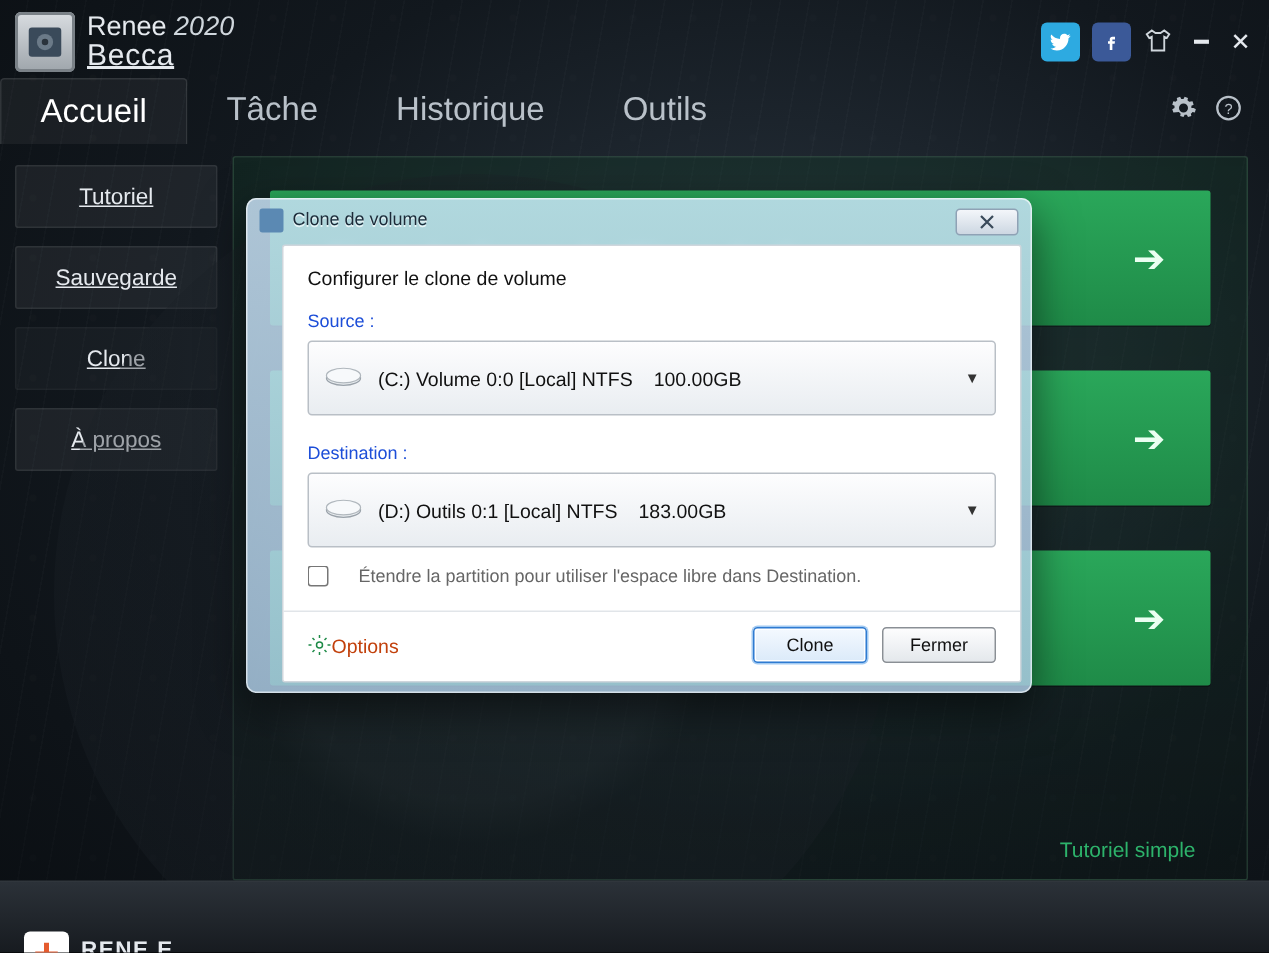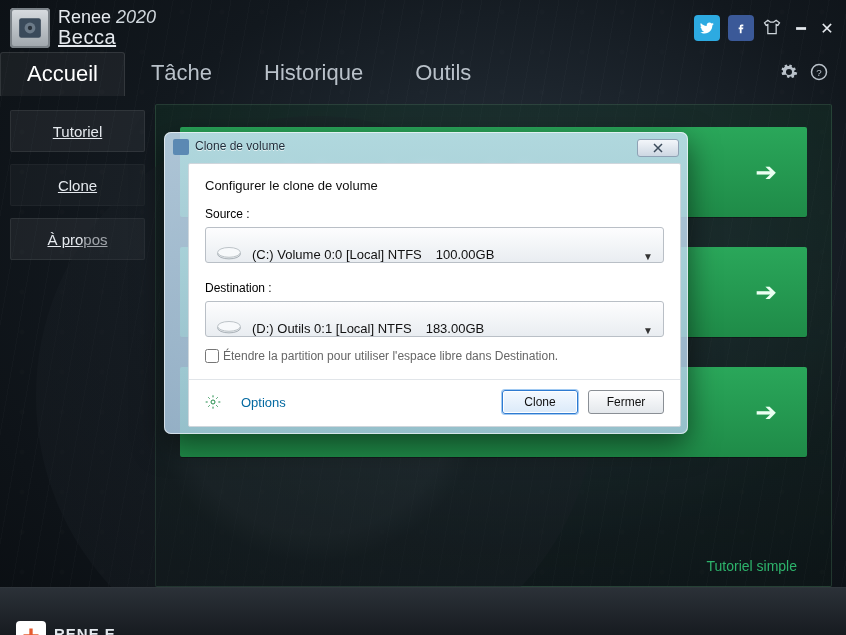--- a/index.html
+++ b/index.html
@@ -78,32 +78,32 @@
 .modal .chrome { display: flex; height: 24px; padding: 0 2px 4px 2px; }
 .modal .chrome .ico { width: 16px; height: 16px; margin-right: 6px; background:#5b89b3; border-radius:2px; }
 .modal .chrome .ttl { font-size: 12px; color: #1b2a38; text-shadow: 0 1px 0 rgba(255,255,255,.7); }
 .modal .chrome .x { margin-left: auto; width: 42px; height: 18px; border-radius: 3px;
   background: linear-gradient(#f3f6fa,#cdd7e2); border: 1px solid #8fa2b5;
   display: flex; align-items: center; justify-content: center; color: #3a4a5a; font-size: 11px; cursor: pointer; }
 .modal .body { background: #fff; color: #222; border-radius: 2px; padding: 14px 16px 12px;
   border: 1px solid #cfd6dc; margin-left: 17px; }
 .cfgtitle { font-size: 13px; margin-bottom: 14px; color: #111; }
 .group { margin-bottom: 18px; }
-.glabel { font-size: 12px; color: #000000; margin-bottom: 6px; }
-.dropdown { height: 36px; border: 1px solid #b9bfc6; border-radius: 3px;
-  background: linear-gradient(#fdfdfe,#e9edf1); display: flex; align-items: flex-end;
+.glabel { font-size: 12px; color: #1d4ed8; margin-bottom: 6px; }
+.dropdown { height: 50px; border: 1px solid #b9bfc6; border-radius: 3px;
+  background: linear-gradient(#fdfdfe,#e9edf1); display: flex; align-items: center;
   padding: 0 10px; cursor: pointer; position: relative; }
 .dropdown .dico { width: 26px; height: 16px; margin-right: 10px; }
 .dropdown .dtext { font-size: 13px; color: #111; display: flex; gap: 14px; }
 .dropdown .dcaret { margin-left: auto; color: #333; font-size: 10px; }
-.chkrow { display: flex; align-items: flex-end; gap: 4px; font-size: 12px; color: #666; margin-top: -6px; }
+.chkrow { display: flex; align-items: flex-end; gap: 20px; font-size: 12px; color: #666; margin-top: -6px; }
 .chkrow input { width: 14px; height: 14px; }
 .divider { height: 1px; background: #e1e5e9; margin: 16px -16px 10px; }
 .actions { display: flex; align-items: center; }
-.optlink { display: flex; align-items: center; gap: 20px; color: #0369a1; font-size: 13px; cursor: pointer; }
+.optlink { display: flex; align-items: center; gap: 0; color: #c2410c; font-size: 13px; cursor: pointer; }
 .optlink svg { width: 16px; height: 16px; }
 .btns { margin-left: auto; display: flex; gap: 10px; }
 .btn { min-width: 76px; height: 24px; font-size: 12px; border-radius: 3px; cursor: pointer;
   border: 1px solid #8a8f95; background: linear-gradient(#fdfdfe,#e4e8ec);
   display: flex; align-items: center; justify-content: center; color: #111; }
 .btn.primary { border: 1px solid #2f7bd1; box-shadow: 0 0 0 1px rgba(70,150,230,.5), inset 0 0 0 1px #fff;
   background: linear-gradient(#f4f9ff,#dbeaf9); }
 </style>
 </head>
 <body>
@@ -160,20 +160,21 @@
             <circle cx="12" cy="12" r="10" fill="none" stroke="currentColor" stroke-width="2"></circle>
             <text x="12" y="17" text-anchor="middle" font-size="13" fill="currentColor">?</text>
           </svg>
       </span>
     </div>
   </div>
 
   <div class="content">
     <div class="sidebar">
       <div class="sideitem">Tutoriel</div>
+      <div class="sideitem">Sauvegarde</div>
       <div class="sideitem selected">Clone</div>
       <div class="sideitem">À propos</div>
     </div>
 
     <div class="panel">
       <div class="bigdisk"></div>
       <div class="cards">
         <div class="card">
           <span class="blurtxt">Clone de disque dur/Clone de disque</span>
           <span class="arrow">➔</span>

